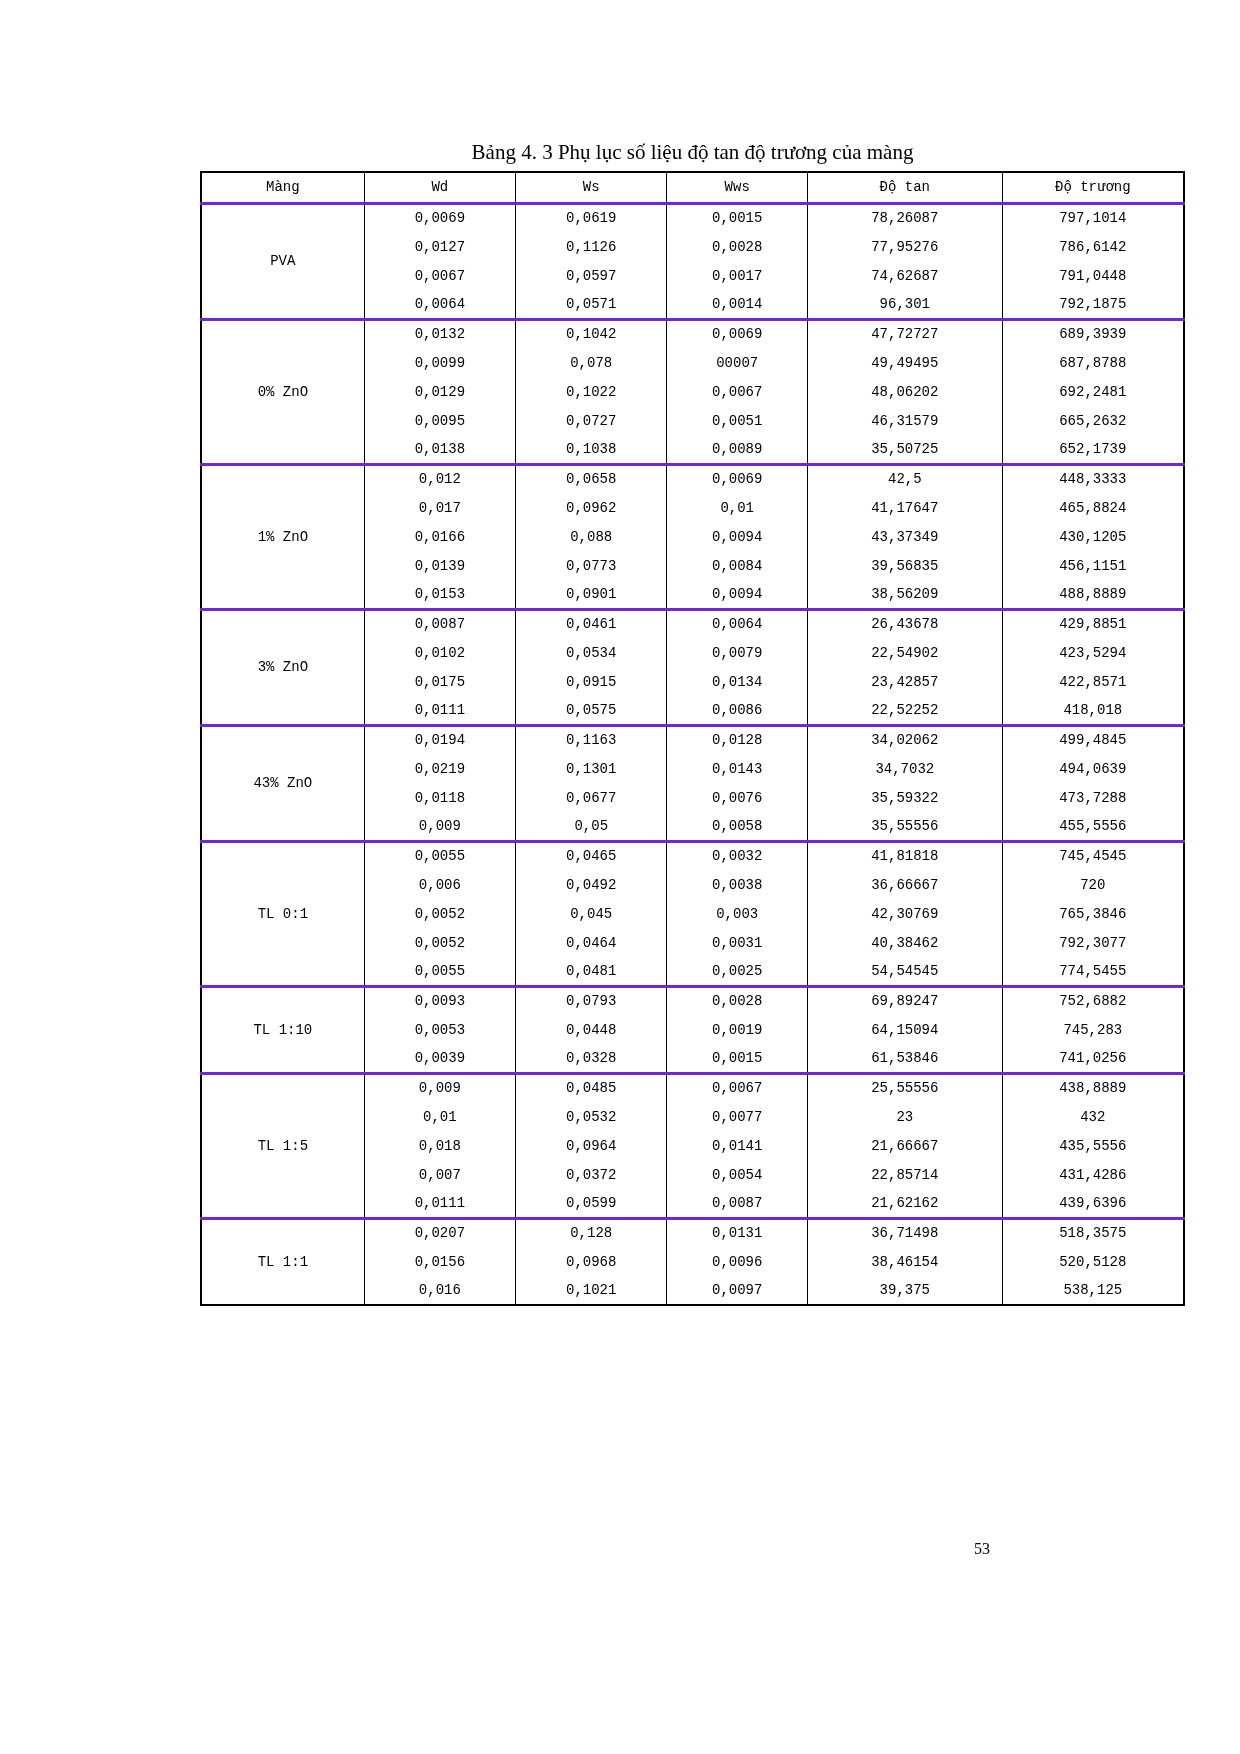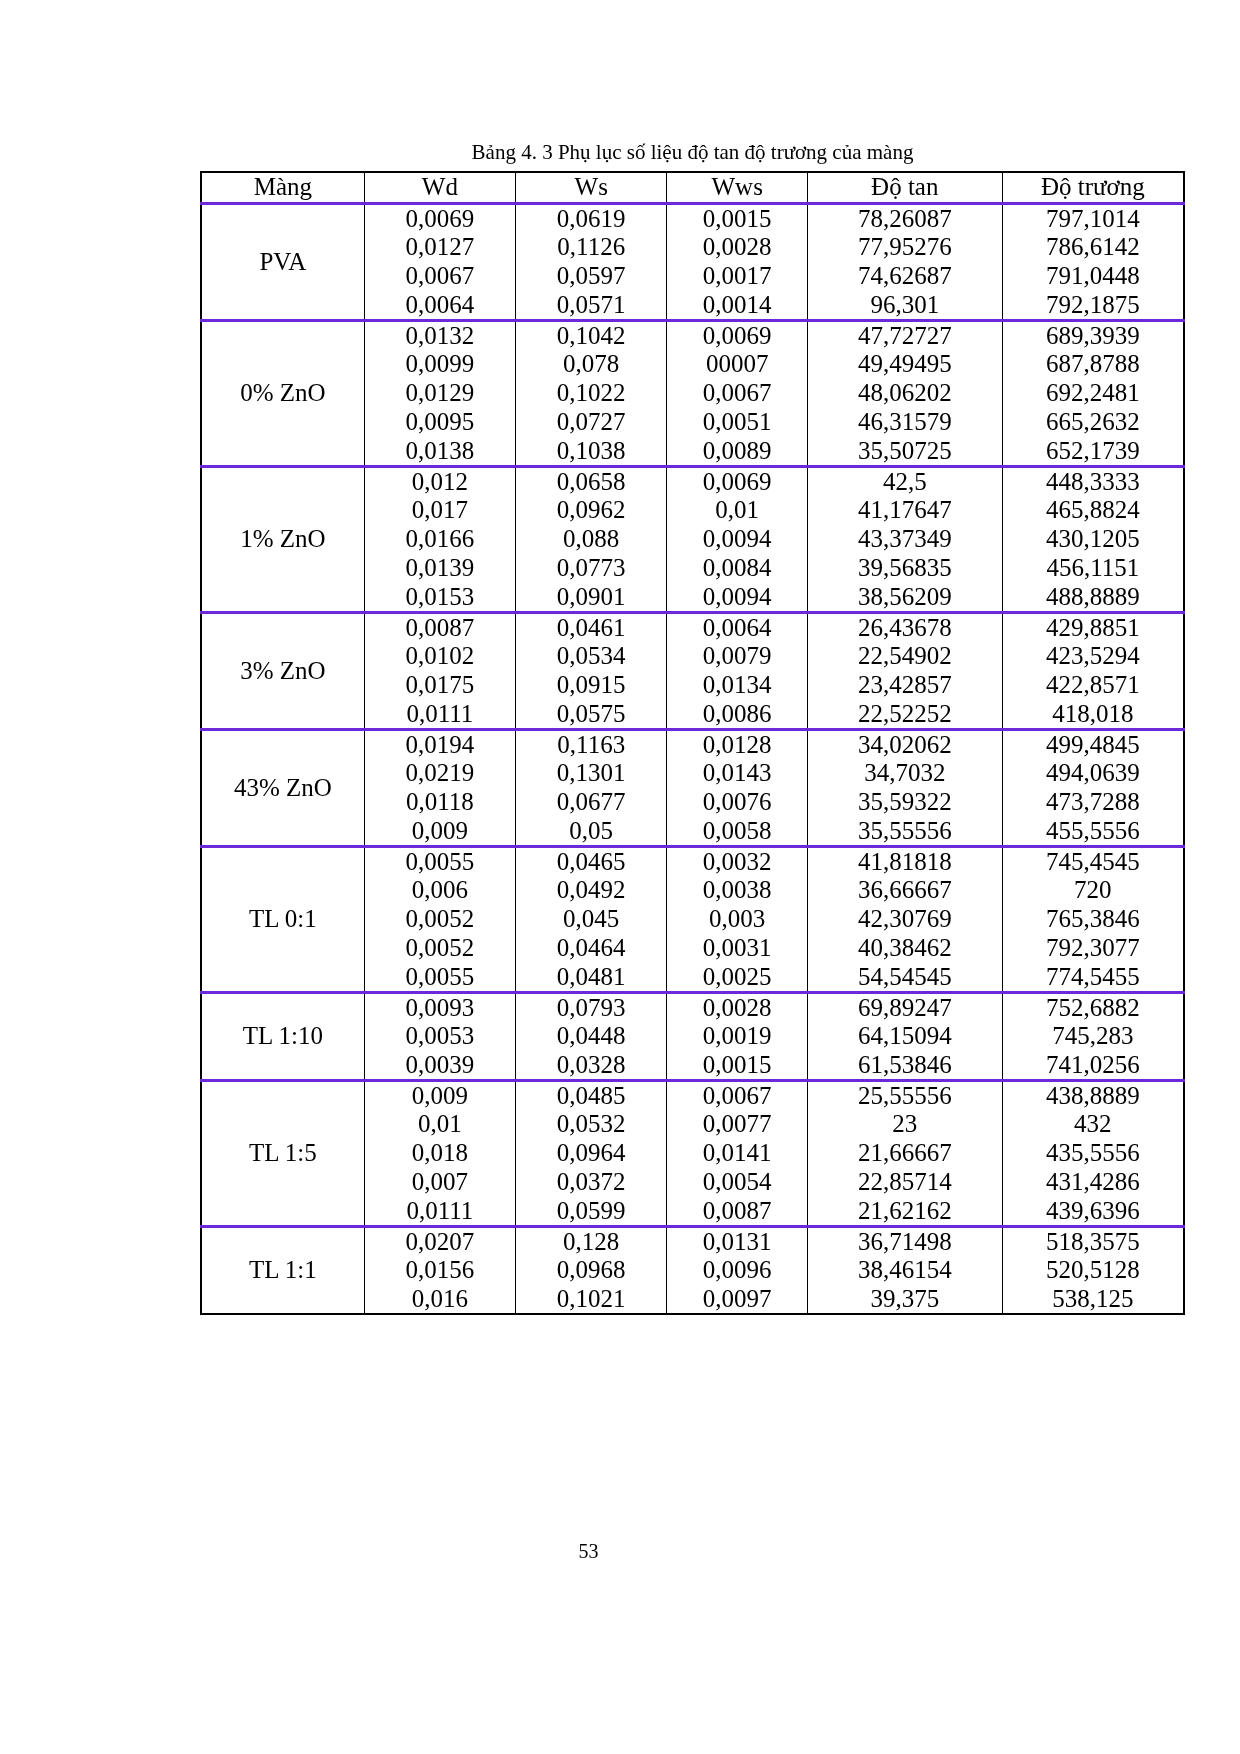--- a/index.html
+++ b/index.html
@@ -25,21 +25,22 @@
     font-size: 21px;
     line-height: 1.2;
     margin: 0 0 6px 0;
     font-weight: normal;
   }
   table.data-table {
     width: 100%;
     border-collapse: collapse;
     border: 2px solid #000;
     table-layout: fixed;
-    font-size: 25px;
+    font-size: 14px;
+    font-family: Liberation Mono, monospace;
   }
   table.data-table th,
   table.data-table td {
     border-left: 1px solid #000;
     border-right: 1px solid #000;
     text-align: center;
     vertical-align: middle;
     padding: 0 2px;
     font-weight: normal;
     overflow: hidden;
@@ -55,25 +56,25 @@
     border-top: 3px solid #6d28d9;
   }
   col.c-mang  { width: 16.6%; }
   col.c-wd    { width: 15.4%; }
   col.c-ws    { width: 15.4%; }
   col.c-wws   { width: 14.3%; }
   col.c-dotan { width: 19.8%; }
   col.c-dotruong { width: 18.5%; }
   .page-number {
     position: absolute;
-    left: 167px;
+    left: 147px;
     width: 843px;
     top: 1540px;
-    text-align: center;
-    font-size: 20px;
+    text-align: right;
+    font-size: 16px;
   }
 </style>
 </head>
 <body>
 
 <div class="doc">
   <p class="title">Bảng 4. 3 Phụ lục số liệu độ tan độ trương của màng</p>
   <table class="data-table">
     <colgroup>
       <col class="c-mang">

